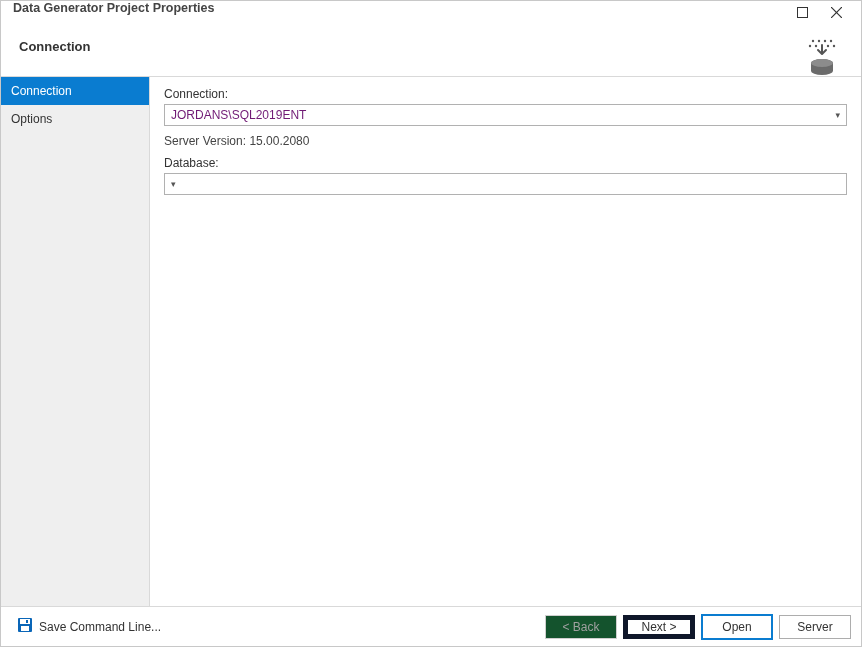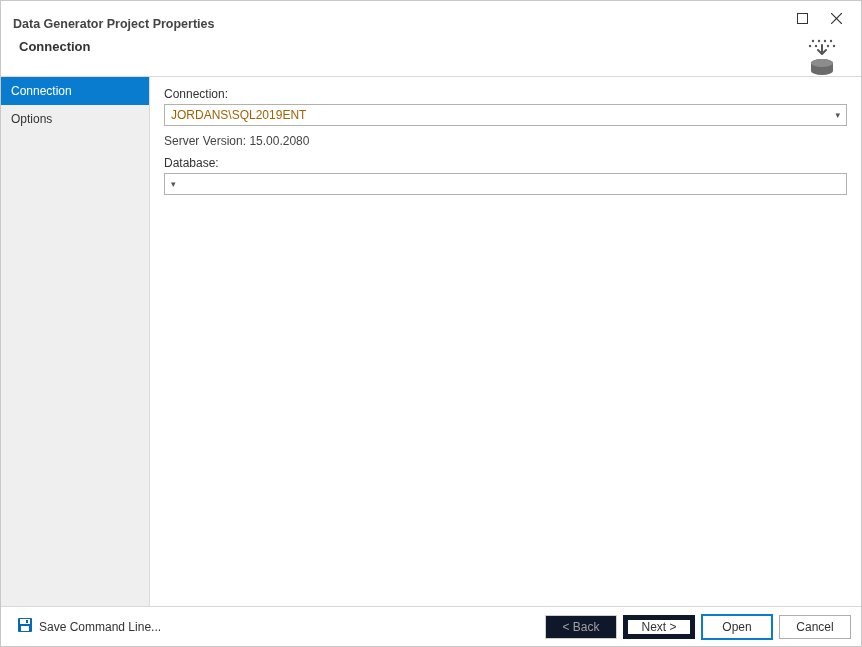--- a/index.html
+++ b/index.html
@@ -1,43 +1,43 @@
 <!DOCTYPE html>
 <html><head>
 <meta charset="utf-8">
 <style>
   * { box-sizing: border-box; margin: 0; padding: 0; }
   html, body { width: 862px; height: 647px; font-family: "Segoe UI", Tahoma, sans-serif; font-size: 12px; color: #333; background: #fff; overflow: hidden; }
   .window { width: 862px; height: 647px; border: 1px solid #c8c8c8; display: flex; flex-direction: column; background: #fff; }
   
-  .titlebar { height: 30px; display: flex; align-items: flex-end; padding: 0 8px 0 12px; }
+  .titlebar { height: 30px; display: flex; align-items: flex-start; padding: 0 8px 0 12px; }
   .titlebar-title { font-weight: 600; font-size: 12.5px; color: #444; flex: 1; }
   .titlebar-btn { width: 34px; height: 24px; display: flex; align-items: center; justify-content: center; font-size: 13px; color: #333; cursor: pointer; }
   
   .header { padding: 8px 18px 14px 18px; border-bottom: 1px solid #d9d9d9; position: relative; }
   .header-title { font-weight: 600; font-size: 13px; color: #333; margin-bottom: 8px; }
   .header-sub { font-size: 12px; color: #444; padding-left: 6px; }
   .header-icon { position: absolute; right: 18px; top: 6px; width: 40px; height: 40px; }
   
   .body { flex: 1; display: flex; min-height: 0; }
   .sidebar { width: 149px; background: #efefef; border-right: 1px solid #d9d9d9; }
   .sidebar-item { height: 28px; display: flex; align-items: center; padding: 0 10px; font-size: 12px; color: #333; cursor: pointer; }
   .sidebar-item.active { background: #0a7cd0; color: #fff; }
   .main { flex: 1; padding: 10px 14px; background: #fff; }
   .field-label { font-size: 12px; color: #333; margin-bottom: 3px; }
   .combo { display: flex; align-items: center; height: 22px; border: 1px solid #b1b1b1; background: #fff; padding: 0 6px; cursor: pointer; margin-bottom: 8px; }
-  .combo-value { flex: 1; font-size: 12px; color: #a16207; }
+  .combo-value { flex: 1; font-size: 12px; color: #701a75; }
   .combo-arrow { font-size: 9px; color: #555; }
   .server-ver { font-size: 12px; color: #444; margin-bottom: 8px; margin-top: 2px; }
   
   .footer { height: 40px; border-top: 1px solid #d9d9d9; display: flex; align-items: center; padding: 0 10px; gap: 6px; }
   .save-cmd { display: flex; align-items: center; gap: 6px; font-size: 12px; color: #333; cursor: pointer; padding: 4px 6px; }
   .spacer { flex: 1; }
   .btn { height: 24px; min-width: 72px; padding: 0 12px; border: 1px solid #adadad; background: #fff; font-size: 12px; color: #333; cursor: pointer; }
-  .btn:disabled { color: #a0a0a0; cursor: default; border-color: #cfcfcf; background: #0f172a; }
+  .btn:disabled { color: #a0a0a0; cursor: default; border-color: #cfcfcf; background: #14532d; }
   .btn.outlined { border: 5px solid #0f172a; }
   .btn.primary { border: 2px solid #0a7cd0; height: 26px; }
 </style>
 </head>
 <body>
 
 <div class="window">
 
   <div class="titlebar">
     <div class="titlebar-title">Data Generator Project Properties</div>
@@ -121,16 +121,16 @@
           <rect x="4" y="9" width="8" height="5" fill="#fff"></rect>
           <rect x="9" y="3" width="2" height="3" fill="#0a66b8"></rect>
         </svg>
       </span>
       <span>Save Command Line...</span>
     </div>
     <div class="spacer"></div>
     <button class="btn" disabled="">&lt; Back</button>
     <button class="btn outlined">Next &gt;</button>
     <button class="btn primary">Open</button>
-    <button class="btn">Cancel</button>
+    <button class="btn">Server</button>
   </div>
 
 </div>
 
 </body></html>

